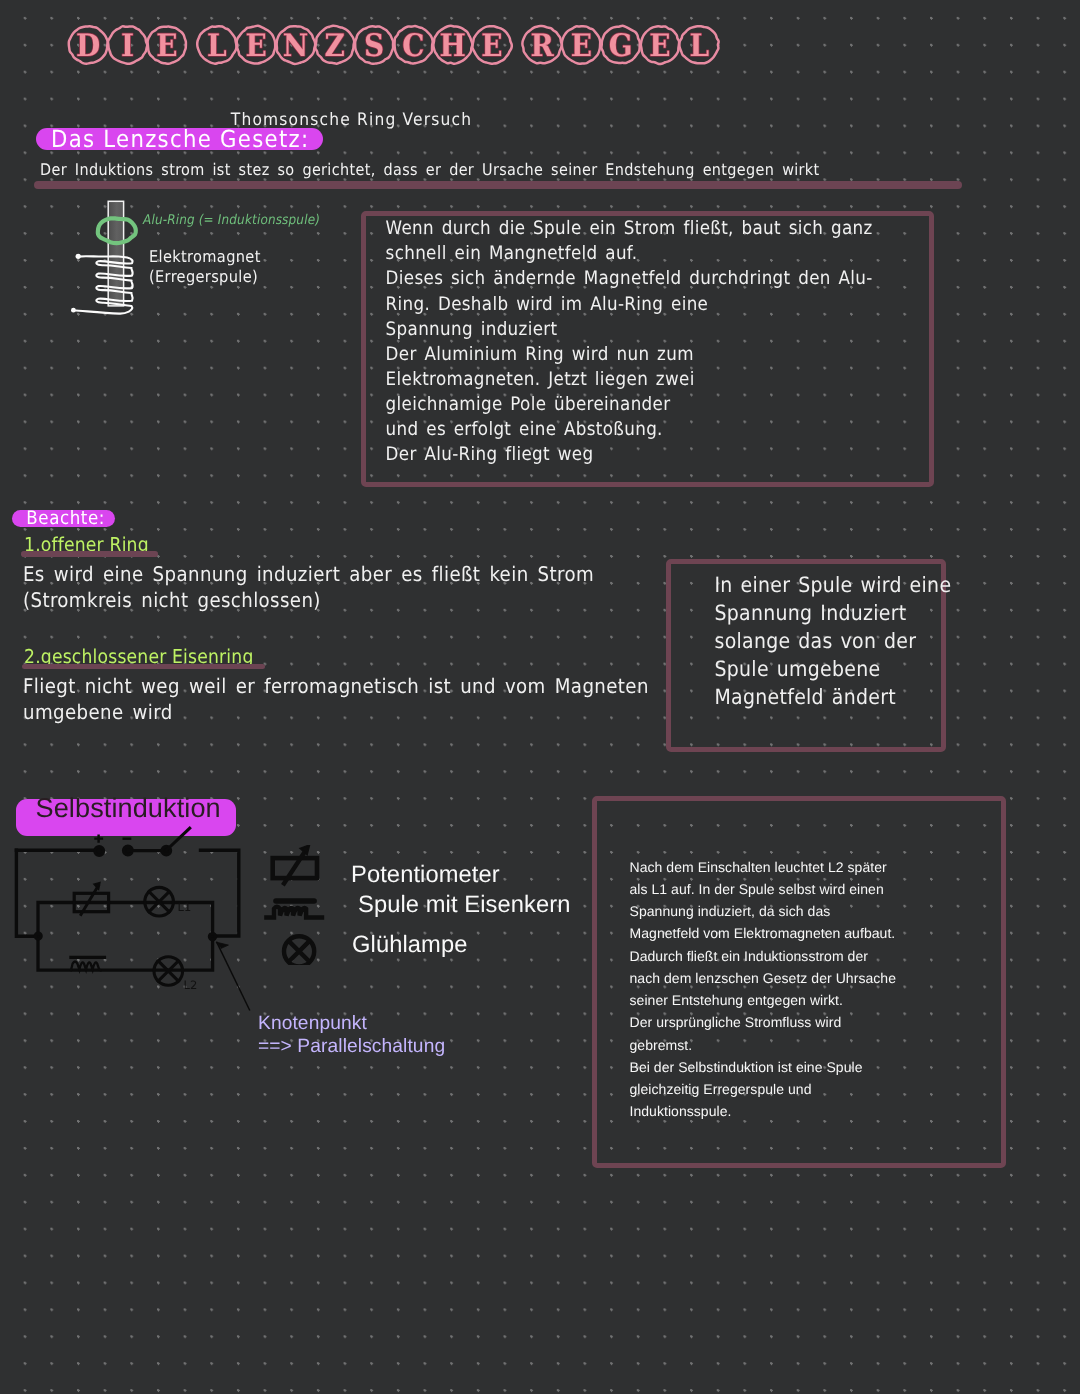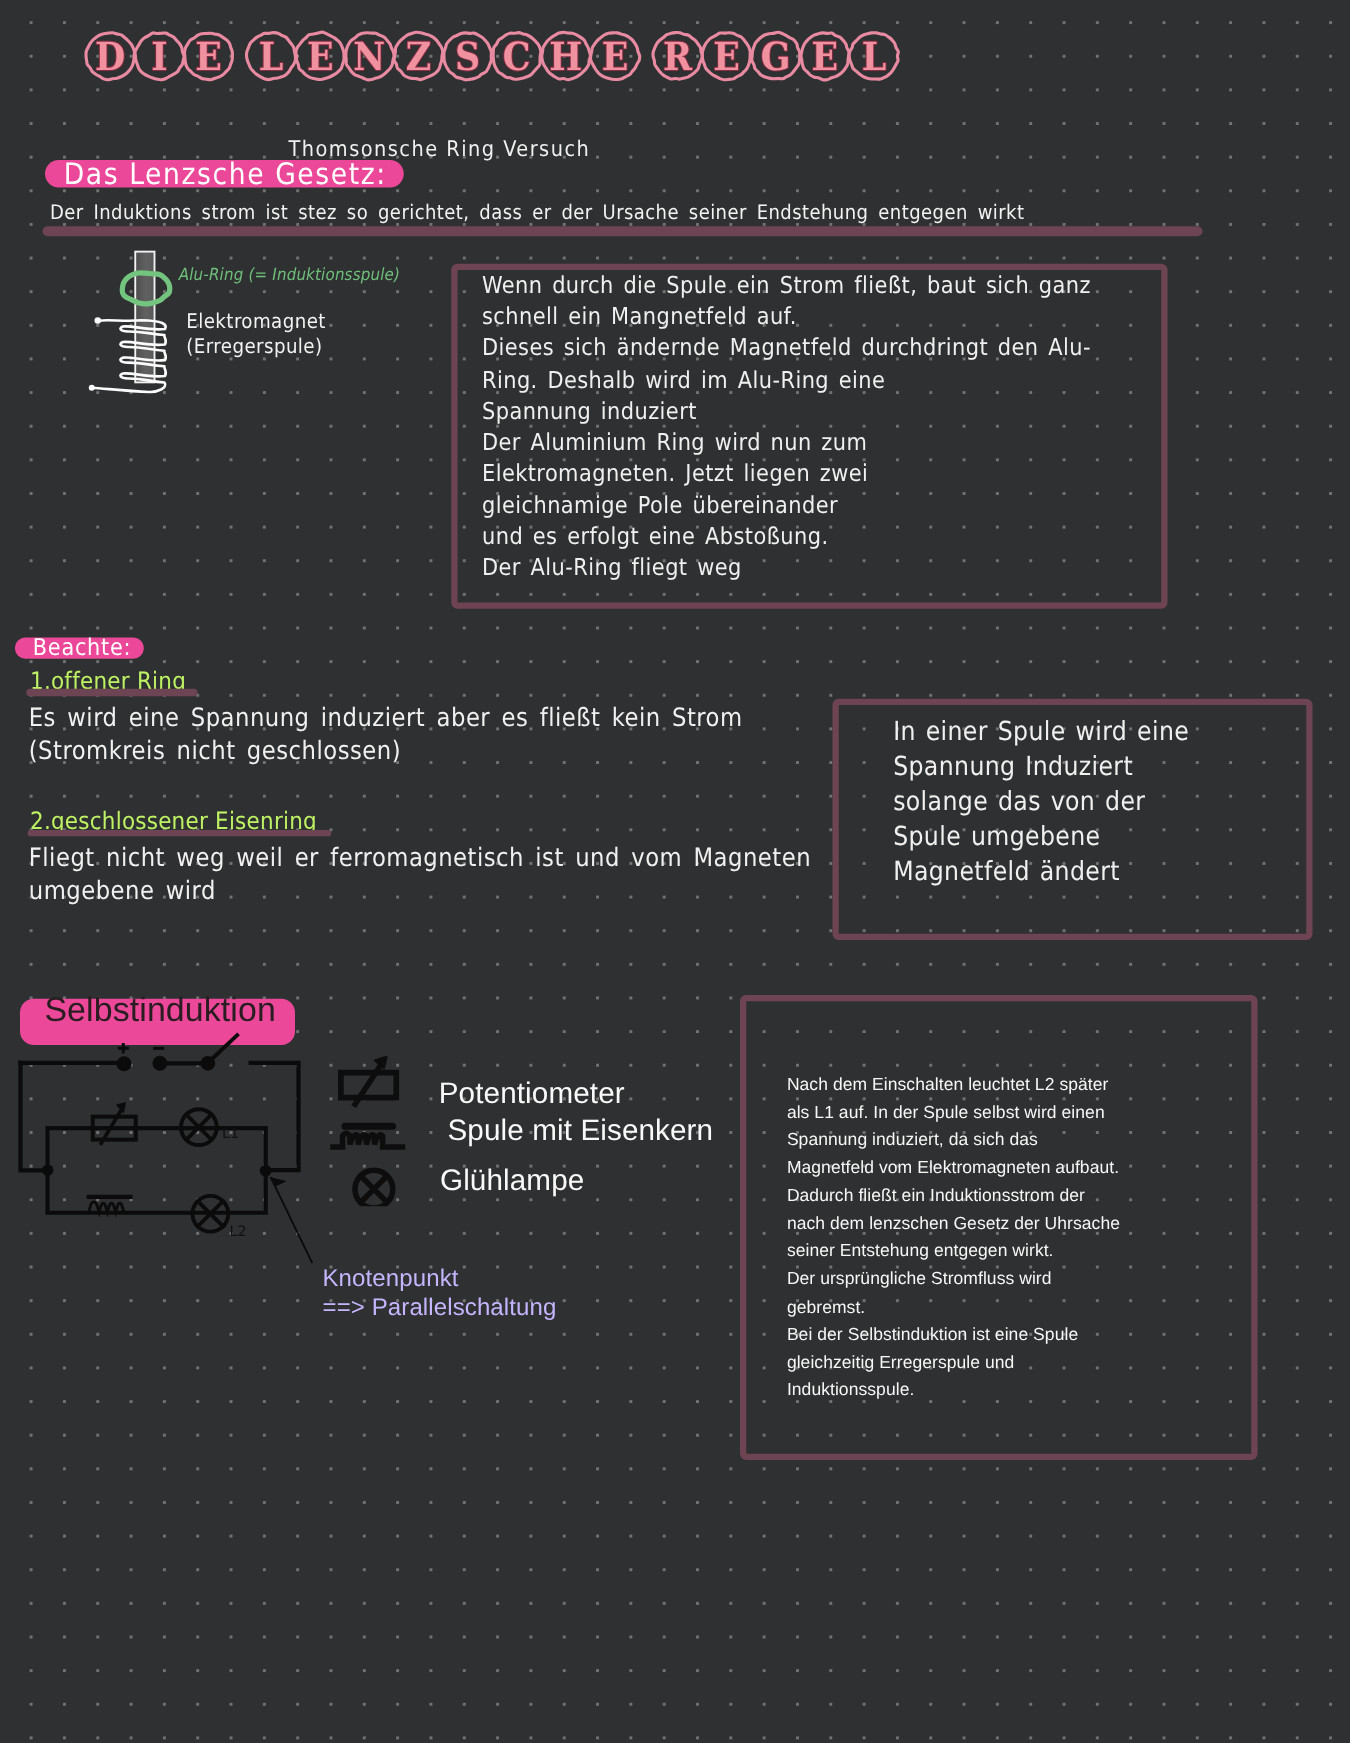--- a/index.html
+++ b/index.html
@@ -15,33 +15,33 @@
   #dots{position:absolute;inset:0;
     background-image:radial-gradient(circle at 1.3px 1.3px, rgba(214,214,214,.40) 1.25px, transparent 1.45px);
     background-size:26.67px 26.92px;background-position:23.7px 16.9px;
     pointer-events:none;}
   .abs{position:absolute;}
   #title{left:64px;top:10.6px;}
   #title-svg text{font-family:"DejaVu Serif Condensed","Liberation Serif",serif;font-size:31px;font-weight:bold;fill:#f0919f;
      paint-order:stroke;stroke:#8a2c44;stroke-width:1.5px;stroke-linejoin:round;}
   #subtitle{left:0;top:68.5px;width:703px;text-align:center;
     font-family:"DejaVu Sans Condensed","DejaVu Sans",sans-serif;font-size:17.2px;color:#f0f0f0;letter-spacing:1.2px;margin-top:41px;}
-  .hl{background:#ec4899;border-radius:11px;}
+  .hl{background:#d946ef;border-radius:11px;}
   #law-heading{left:36px;top:128px;height:22px;padding:0 14px 0 15px;line-height:22px;
     font-family:"DejaVu Sans Condensed","DejaVu Sans",sans-serif;font-size:23.6px;color:#fff;letter-spacing:1.3px;}
   #law-underline{left:34px;top:181px;width:928px;height:8px;background:#6c4453;border-radius:4px;}
   .nbox{border:5.2px solid #6e4452;border-radius:5px;box-sizing:border-box;}
   .btext{font-family:"DejaVu Sans Condensed","DejaVu Sans",sans-serif;font-size:18.6px;color:#f0f0f0;
      line-height:25.1px;letter-spacing:0.35px;word-spacing:2.1px;white-space:pre;}
   .btext3{font-family:"Liberation Sans",sans-serif;font-size:14px;color:#f7f7f7;
      line-height:22.27px;letter-spacing:0.05px;white-space:pre;}
   #box2-text{font-family:"DejaVu Sans Condensed","DejaVu Sans",sans-serif;}
   #box1{left:361px;top:211px;width:573px;height:276px;}
   #box1-text{position:absolute;left:19.6px;top:0.3px;}
-  #box2{left:666px;top:559px;width:384px;height:193px;}
+  #box2{left:666px;top:559px;width:280px;height:193px;}
   #box2-text{position:absolute;left:43.5px;top:8px;font-size:21px;letter-spacing:0.3px;word-spacing:1.6px;line-height:27.95px;}
   #box3{left:592px;top:796px;width:414px;height:372px;}
   #box3-text{position:absolute;left:32.5px;top:54.5px;}
   .bsub{font-family:"DejaVu Sans Condensed","DejaVu Sans",sans-serif;font-size:19.1px;color:#bef264;letter-spacing:0.2px;}
   .btxt{font-family:"DejaVu Sans Condensed","DejaVu Sans",sans-serif;font-size:20.2px;color:#f0f0f0;
      line-height:26.7px;letter-spacing:0.4px;word-spacing:2.9px;white-space:pre;}
   .bul{height:5.6px;background:#6c4453;border-radius:2.8px;}
   #beachte-heading{left:12.4px;top:509.8px;height:17px;padding:0 10px 0 13.9px;line-height:17px;
     font-family:"DejaVu Sans Condensed","DejaVu Sans",sans-serif;font-size:18.5px;color:#fff;letter-spacing:0.6px;}
   #beachte-1{left:24px;top:533px;}

